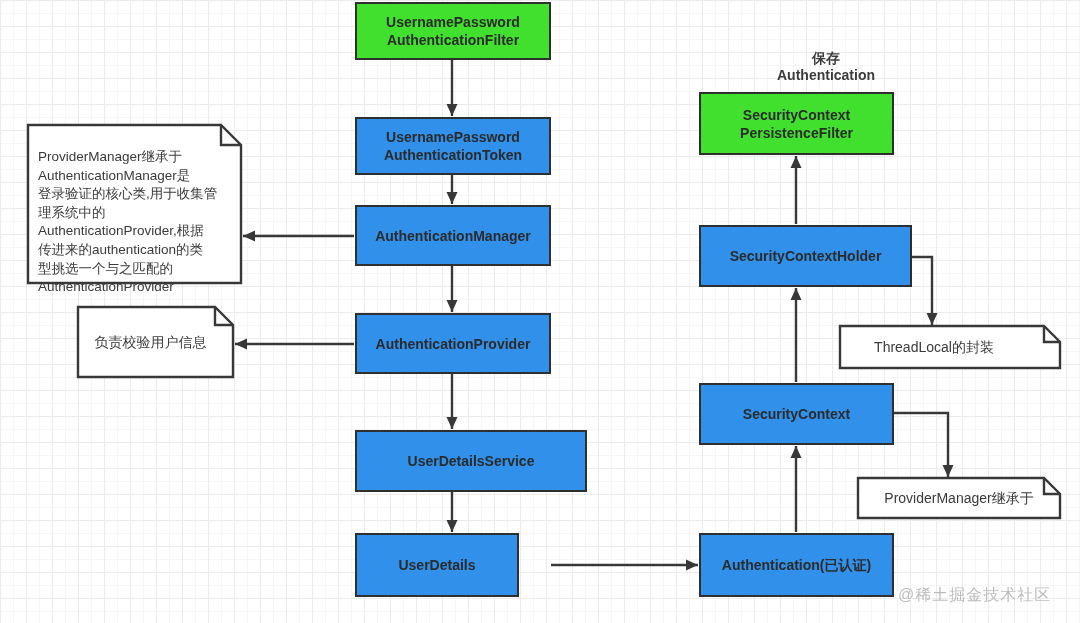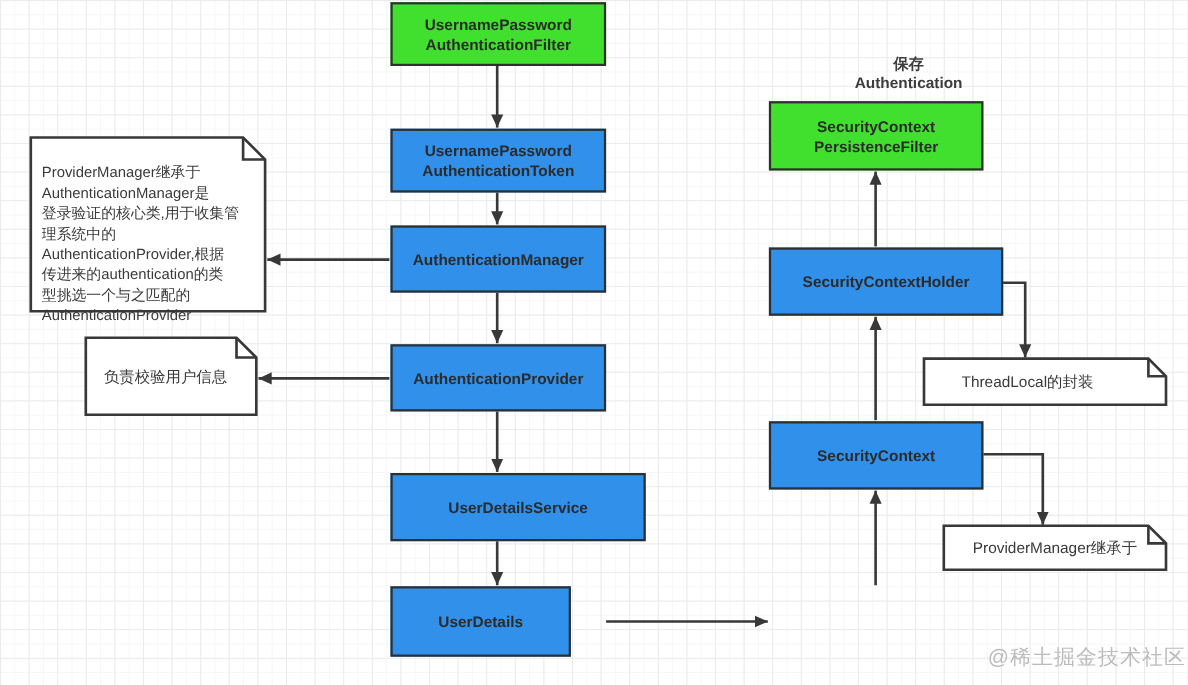--- a/index.html
+++ b/index.html
@@ -42,21 +42,21 @@
     display:flex;align-items:center;justify-content:center;
     text-align:center;font-size:14px;
   }
   .float-label{
     position:absolute;z-index:3;
     font-weight:bold;font-size:14px;line-height:17px;
     color:#3c3c3c;text-align:center;white-space:pre-line;
   }
   .watermark{
     position:absolute;z-index:3;
-    font-size:19px;color:#bcbcbc;letter-spacing:1px;
+    font-size:16px;color:#bcbcbc;letter-spacing:1px;
   }
 </style>
 </head>
 <body>
 
 <div class="canvas">
 
   <svg class="layer" width="1080" height="623" viewBox="0 0 1080 623">
     <defs>
       <marker id="arrow" markerUnits="userSpaceOnUse" markerWidth="14" markerHeight="14" refX="12" refY="7" orient="auto">
@@ -107,20 +107,21 @@
 AuthenticationToken</div>
 
   <div class="node blue" style="left:355px;top:205px;width:196px;height:61px">AuthenticationManager</div>
 
   <div class="node blue" style="left:355px;top:313px;width:196px;height:61px">AuthenticationProvider</div>
 
   <div class="node blue" style="left:355px;top:430px;width:232px;height:62px">UserDetailsService</div>
 
   <div class="node blue" style="left:355px;top:533px;width:164px;height:64px">UserDetails</div>
 
+  <div class="node blue" style="left:699px;top:533px;width:195px;height:64px">Authentication(已认证)</div>
 
   <div class="node blue" style="left:699px;top:383px;width:195px;height:62px">SecurityContext</div>
 
   <div class="node blue" style="left:699px;top:225px;width:213px;height:62px">SecurityContextHolder</div>
 
   <div class="node green" style="left:699px;top:92px;width:195px;height:63px">SecurityContext
 PersistenceFilter</div>
 
   <div class="note-text" style="left:30px;top:128px;width:209px;height:153px;padding:20px 8px">ProviderManager继承于
 AuthenticationManager是

